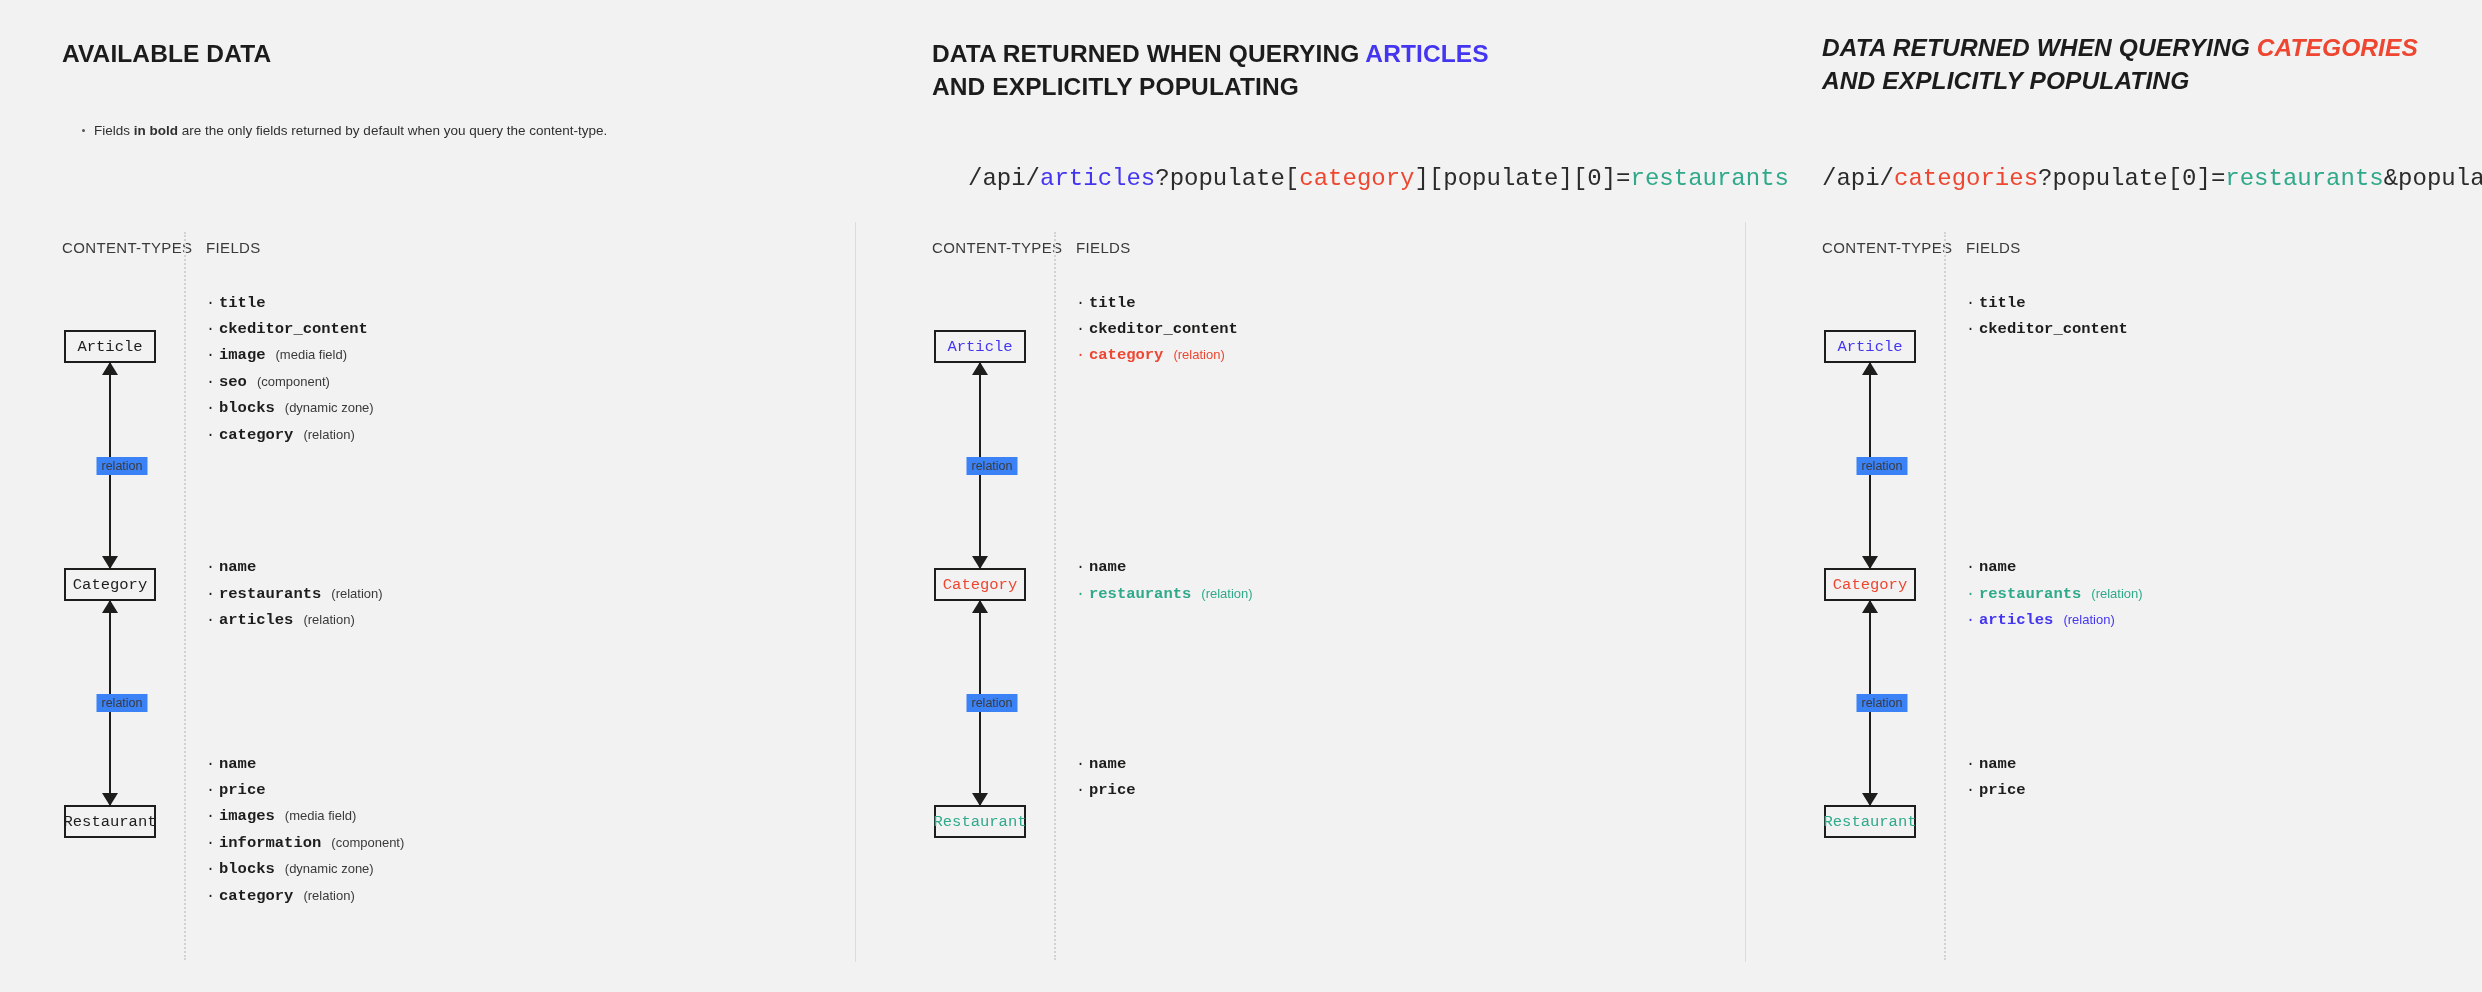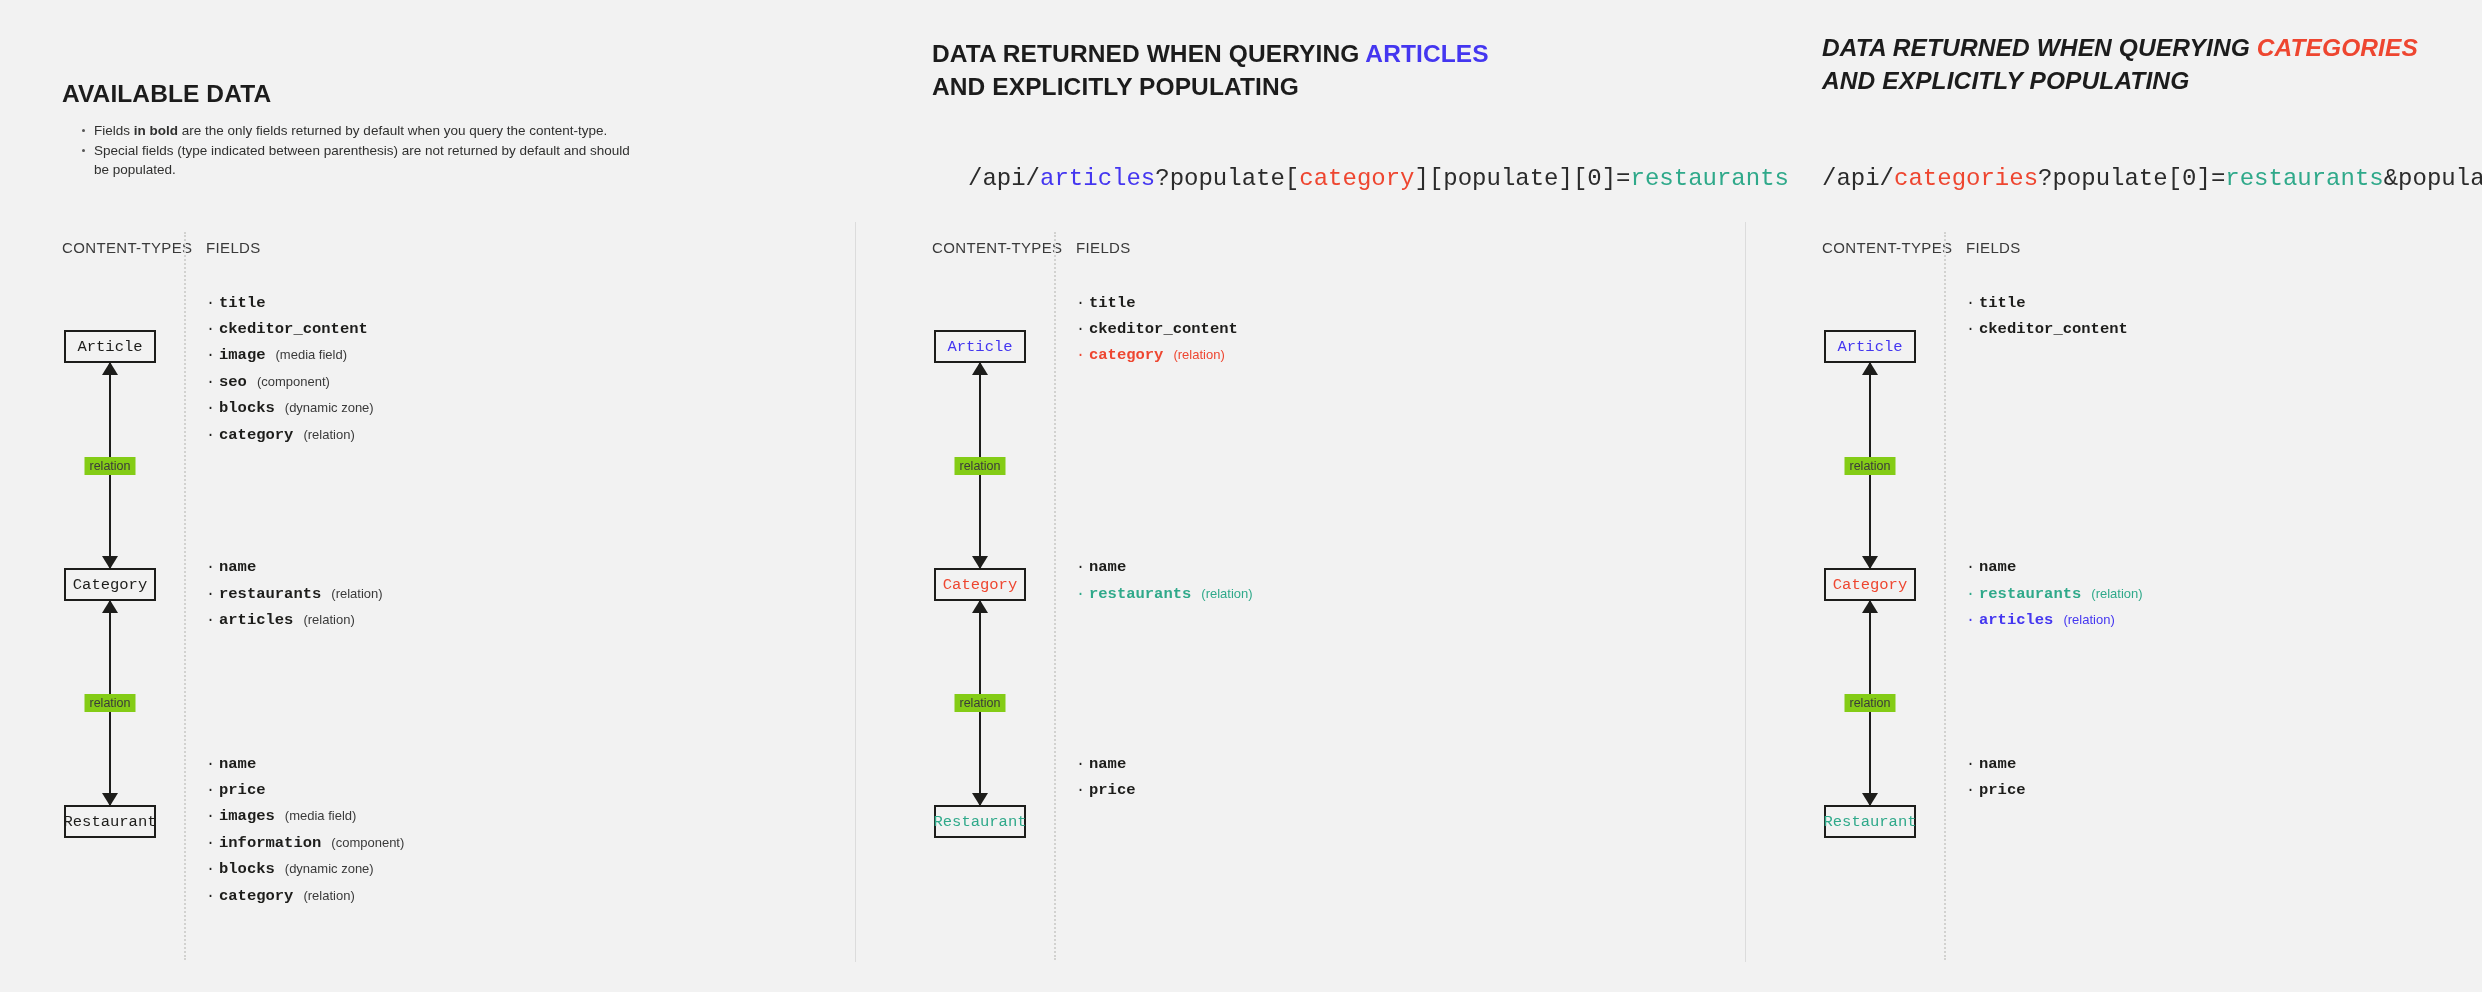--- a/index.html
+++ b/index.html
@@ -94,24 +94,25 @@
     position:absolute;left:50%;width:0;height:0;
     border-left:8px solid transparent;border-right:8px solid transparent;
     margin-left:-8px;
   }
   .arrow .head.up{top:-1px;border-bottom:13px solid #1d1d1b;}
   .arrow .head.down{bottom:-1px;border-top:13px solid #1d1d1b;}
   .rel-label{
     position:absolute;
     font-size:12.5px;
     color:#3a3a3a;
-    background:#84cc16;
+    background:#3b82f6;
     padding:2px 5px;
     white-space:nowrap;
     transform:translateX(-50%);
+    margin-left:12px;
   }
   .fgroup{position:absolute;}
   .frow{
     display:flex;align-items:baseline;
     font-family:"Liberation Mono","DejaVu Sans Mono",monospace;
     font-size:15.5px;
     line-height:25.5px;
     color:#1d1d1b;
     white-space:nowrap;
   }
@@ -131,25 +132,24 @@
   .frow.c-blue,.frow.c-blue .ftype{color:#4436f0;}
   .frow .ftype{color:#3a3a3a;text-align:right;}
 </style>
 </head>
 <body>
 
 <div id="root">
     <div class="panel-sep" style="left: 855px;"></div>
     <div class="panel-sep" style="left: 1745px;"></div>
     <div class="panel" style="left: 0px; width: 855px;">
-      <div class="title" style="position: absolute; left: 62px; top: 38px; margin-top: 40px;"><span>AVAILABLE DATA</span></div>
+      <div class="title" style="position: absolute; left: 62px; top: 38px;"><span>AVAILABLE DATA</span></div>
       <div class="intro" style="position: absolute; left: 76px; top: 84px; width: 560px;">
         <ul>
           <li>Fields <b>in bold</b> are the only fields returned by default when you query the content-type.</li>
-          <li>Special fields (type indicated between parenthesis) are not returned by default and should be populated.</li>
         </ul>
       </div>
       <div class="colhead" style="left: 62px; top: 239px;">CONTENT-TYPES</div>
       <div class="colhead" style="left: 206px; top: 239px;">FIELDS</div>
       <div class="vdots" style="left: 184px; top: 232px;"></div>
       <div class="ctbox " style="left: 64px; top: 330px;">Article</div>
       <div class="ctbox " style="left: 64px; top: 568px;">Category</div>
       <div class="ctbox " style="left: 64px; top: 805px;">Restaurant</div>
       <div class="arrow" style="left: 100px; top: 363px; width: 20px; height: 205px;">
         <div class="shaft"></div>

